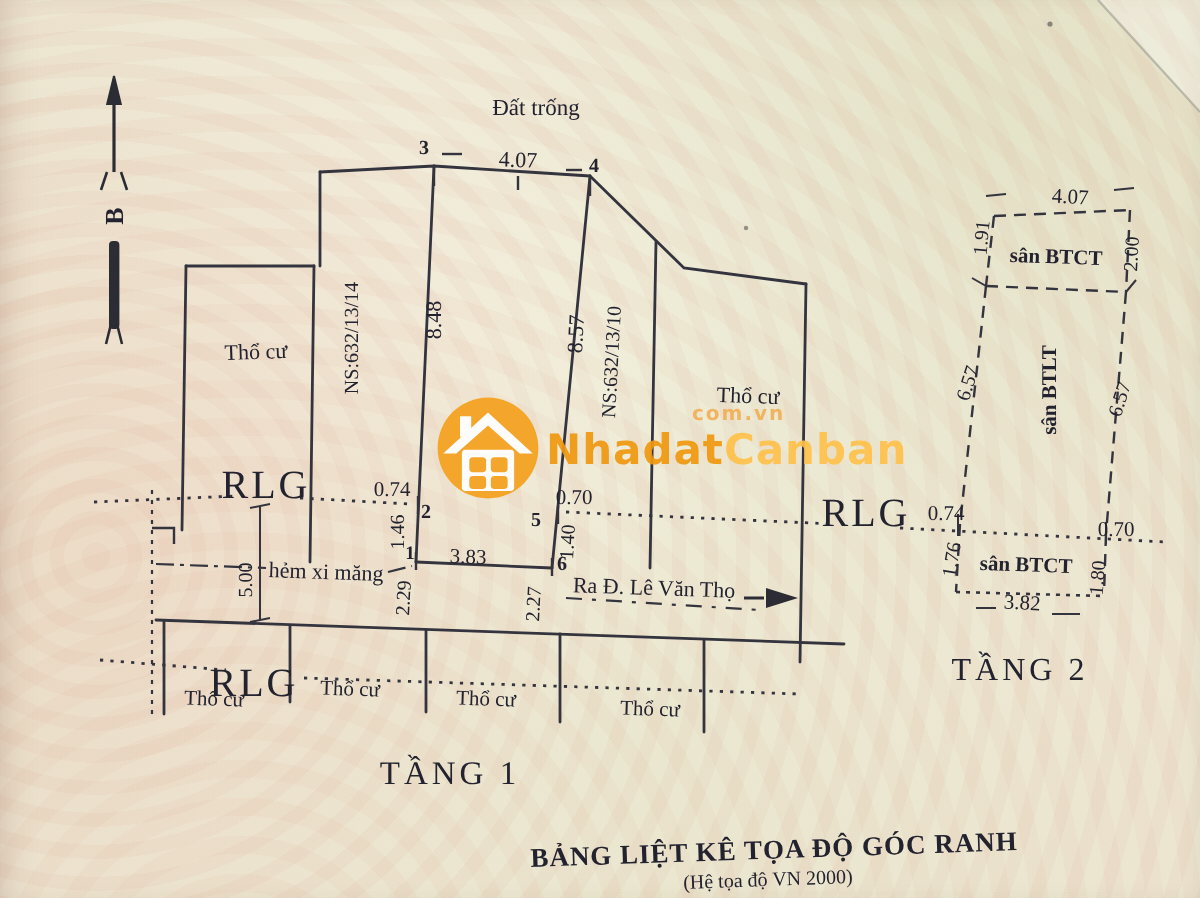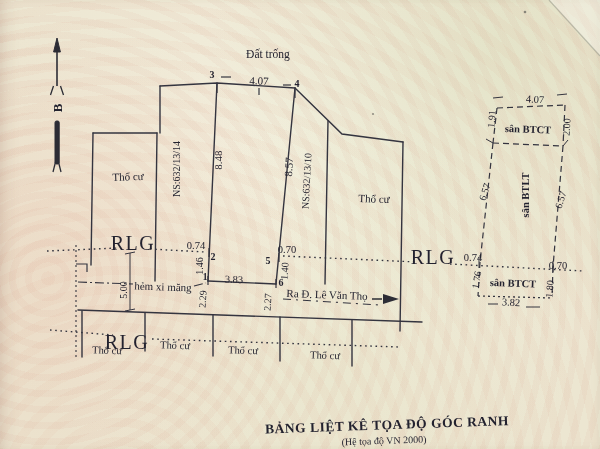--- a/index.html
+++ b/index.html
@@ -174,36 +174,52 @@
   <span class="lb" style="left:203px;top:299px;font-size:10px;transform:translate(-50%,-50%) rotate(-87deg);">2.29</span>
   <span class="lb" style="left:268px;top:302px;font-size:10px;transform:translate(-50%,-50%) rotate(-87deg);">2.27</span>
   <span class="lb" style="left:327px;top:295px;font-size:11px;transform:translate(-50%,-50%) rotate(2deg);">Ra Đ. Lê Văn Thọ</span>
 
   <span class="lb rlg" style="left:127px;top:342px;">RLG</span>
   <span class="lb" style="left:107px;top:351px;font-size:10.5px;transform:translate(-50%,-50%) rotate(2deg);">Thổ cư</span>
   <span class="lb" style="left:175px;top:346px;font-size:10.5px;transform:translate(-50%,-50%) rotate(2deg);">Thổ cư</span>
   <span class="lb" style="left:243px;top:351px;font-size:10.5px;transform:translate(-50%,-50%) rotate(2deg);">Thổ cư</span>
   <span class="lb" style="left:325px;top:356px;font-size:10.5px;transform:translate(-50%,-50%) rotate(2deg);">Thổ cư</span>
 
+  <span class="lb big" style="left:225px;top:387px;">TẦNG 1</span>
 
   <span class="lb" style="left:535px;top:100px;font-size:10.5px;transform:translate(-50%,-50%) rotate(3deg);">4.07</span>
   <span class="lb" style="left:492px;top:119px;font-size:10px;transform:translate(-50%,-50%) rotate(-85deg);">1.91</span>
   <span class="lb" style="left:528px;top:130px;font-size:10.5px;font-weight:bold;transform:translate(-50%,-50%) rotate(2deg);">sân BTCT</span>
   <span class="lb" style="left:567px;top:127px;font-size:10px;transform:translate(-50%,-50%) rotate(-87deg);">2.00</span>
   <span class="lb" style="left:485px;top:192px;font-size:10px;transform:translate(-50%,-50%) rotate(-72deg);">6.57</span>
   <span class="lb" style="left:526px;top:195px;font-size:10.5px;font-weight:bold;transform:translate(-50%,-50%) rotate(-90deg);">sân BTLT</span>
   <span class="lb" style="left:561px;top:200px;font-size:10px;transform:translate(-50%,-50%) rotate(-72deg);">6.57</span>
 
   <span class="lb rlg" style="left:433px;top:257px;">RLG</span>
   <span class="lb" style="left:473px;top:258px;font-size:10.5px;">0.74</span>
   <span class="lb" style="left:558px;top:266px;font-size:10.5px;">0.70</span>
 
   <span class="lb" style="left:477px;top:280px;font-size:10px;transform:translate(-50%,-50%) rotate(-80deg);">1.76</span>
   <span class="lb" style="left:513px;top:284px;font-size:10.5px;font-weight:bold;transform:translate(-50%,-50%) rotate(2deg);">sân BTCT</span>
   <span class="lb" style="left:550px;top:289px;font-size:10px;transform:translate(-50%,-50%) rotate(-85deg);">1.80</span>
   <span class="lb" style="left:511px;top:303px;font-size:10.5px;transform:translate(-50%,-50%) rotate(3deg);">3.82</span>
 
+  <span class="lb big" style="left:510px;top:336px;font-size:16px;">TẦNG 2</span>
 
   <span class="lb" style="left:387px;top:425px;font-size:13.5px;font-weight:bold;letter-spacing:.5px;transform:translate(-50%,-50%) rotate(-2deg);">BẢNG LIỆT KÊ TỌA ĐỘ GÓC RANH</span>
   <span class="lb" style="left:384px;top:441px;font-size:10px;transform:translate(-50%,-50%) rotate(-2deg);">(Hệ tọa độ VN 2000)</span>
 
+  <div class="wm">
+    <svg width="56" height="56" viewBox="0 0 60 60" style="position:absolute;left:0;top:0;">
+      <circle cx="30" cy="30" r="27" fill="#f5a11e"></circle>
+      <rect x="15" y="13" width="6" height="11" fill="#ffffff"></rect>
+      <polygon points="6,33 30,11 54,33 47,33 30,18 13,33" fill="#ffffff"></polygon>
+      <rect x="16" y="31" width="28" height="22" rx="2" fill="#ffffff"></rect>
+      <rect x="20" y="35" width="9" height="8" rx="2" fill="#f5a11e"></rect>
+      <rect x="31.5" y="35" width="9" height="8" rx="2" fill="#f5a11e"></rect>
+      <rect x="20" y="45" width="9" height="7" rx="2" fill="#f5a11e"></rect>
+      <rect x="31.5" y="45" width="9" height="7" rx="2" fill="#f5a11e"></rect>
+    </svg>
+    <div class="wm-dom">com.vn</div>
+    <div class="wm-text"><span>Nhadat</span><span class="wm-b">Canban</span></div>
+  </div>
 
 </div>
 
 </body></html>

